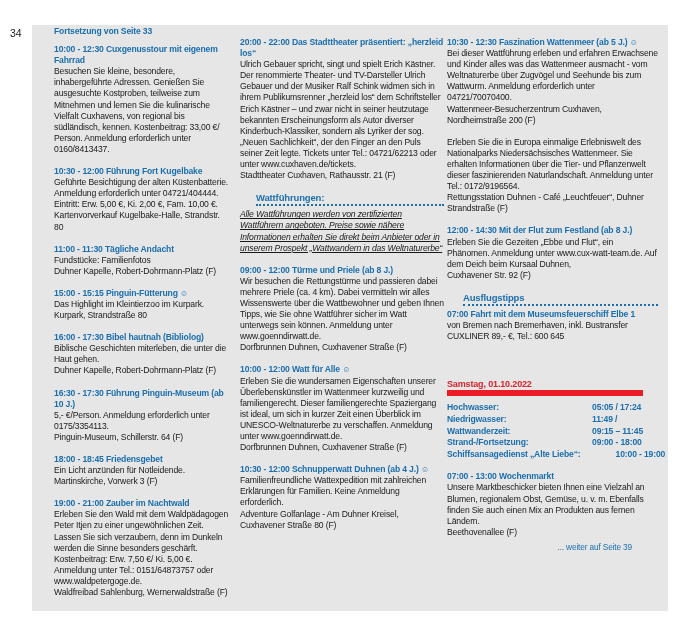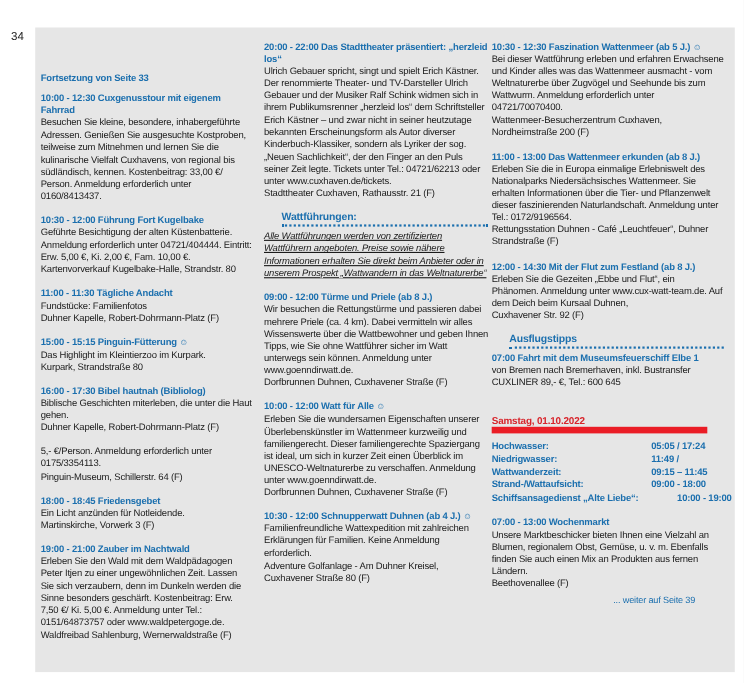--- a/index.html
+++ b/index.html
@@ -13,38 +13,38 @@
       position: absolute; left: 32px; top: 25px; width: 636px; height: 586px;
       background: #e6e6e6;
     }
     .col {
       position: absolute; top: 0;
       font-size: 8.6px; line-height: 11.1px; letter-spacing: -0.15px;
     }
     .col1 { left: 0px; width: 197px; }
     .col2 { left: 207px; width: 205px; }
     .col3 { left: 414px; width: 212px; }
-    .col1 .inner { padding: 1px 0 0 1px; margin-top: 40px; }
+    .col1 .inner { padding: 1px 0 0 18px; }
     .col2 .inner { padding: 12px 0 0 1px; }
     .col3 .inner { padding: 12px 0 0 1px; }
     .cont-head { color: #1b6fae; font-weight: bold; font-size: 8.6px; padding-left: 4px; margin-bottom: 7px; }
     .event { margin-bottom: 11px; }
     .event-title { color: #1b6fae; font-weight: bold; }
     .event-body { color: #1a1a1a; }
     .event-loc { color: #1a1a1a; }
     .section-title {
       color: #1b6fae; font-weight: bold; font-size: 9.5px;
       padding-bottom: 1px;
       border-bottom: 2px dotted #1b6fae;
       margin-bottom: 3px;
       margin-left: 16px;
     }
     .italic-note { font-style: italic; margin-bottom: 11px; text-decoration: underline; }
     .smiley { font-size: 8px; font-weight: normal; }
-    .date-head { color: #d8232a; font-weight: bold; font-size: 9px; margin-top: 24px; }
+    .date-head { color: #d8232a; font-weight: bold; font-size: 9px; margin-top: 37px; }
     .date-bar { height: 6px; background: #ea1d26; width: 196px; margin-bottom: 6px; }
     .tide-table { width: 205px; margin-bottom: 11px; }
     .tide-row { display: flex; justify-content: space-between; color: #1b6fae; font-weight: bold; line-height: 11.6px; }
     .tide-row .lbl { white-space: nowrap; }
     .tide-row .val { width: 60px; text-align: left; white-space: nowrap; margin-left: 35px; }
     .more-link { color: #1b6fae; font-weight: normal; text-align: right; padding-right: 26px; font-size: 8.3px; }
   </style>
 </head>
 <body>
 
@@ -77,20 +77,21 @@
           </div>
           <div class="event-body">Das Highlight im Kleintierzoo im Kurpark.</div>
           <div class="event-loc">Kurpark, Strandstraße 80</div>
         </div>
         <div class="event">
           <div class="event-title">16:00 - 17:30 Bibel hautnah (Bibliolog)</div>
           <div class="event-body">Biblische Geschichten miterleben, die unter die Haut gehen.</div>
           <div class="event-loc">Duhner Kapelle, Robert-Dohrmann-Platz (F)</div>
         </div>
         <div class="event">
+          <div class="event-title">16:30 - 17:30 Führung Pinguin-Museum (ab 10 J.)</div>
           <div class="event-body">5,- €/Person. Anmeldung erforderlich unter 0175/3354113.</div>
           <div class="event-loc">Pinguin-Museum, Schillerstr. 64 (F)</div>
         </div>
         <div class="event">
           <div class="event-title">18:00 - 18:45 Friedensgebet</div>
           <div class="event-body">Ein Licht anzünden für Notleidende.</div>
           <div class="event-loc">Martinskirche, Vorwerk 3 (F)</div>
         </div>
         <div class="event">
           <div class="event-title">19:00 - 21:00 Zauber im Nachtwald</div>
@@ -141,21 +142,20 @@
     <div class="inner">
       <div class="event">
         <div class="event-title">
           <span>10:30 - 12:30 Faszination Wattenmeer (ab 5 J.)</span>
           <span class="smiley">☺</span>
         </div>
         <div class="event-body">Bei dieser Wattführung erleben und erfahren Erwachsene und Kinder alles was das Wattenmeer ausmacht - vom Weltnaturerbe über Zugvögel und Seehunde bis zum Wattwurm. Anmeldung erforderlich unter 04721/70070400.</div>
         <div class="event-loc">Wattenmeer-Besucherzentrum Cuxhaven, Nordheimstraße 200 (F)</div>
       </div>
       <div class="event">
-        <div class="event-title">11:00 - 13:00 Das Wattenmeer erkunden (ab 8 J.)</div>
         <div class="event-body">Erleben Sie die in Europa einmalige Erlebniswelt des Nationalparks Niedersächsisches Wattenmeer. Sie erhalten Informationen über die Tier- und Pflanzenwelt dieser faszinierenden Naturlandschaft. Anmeldung unter Tel.: 0172/9196564.</div>
         <div class="event-loc">Rettungsstation Duhnen - Café „Leuchtfeuer“, Duhner Strandstraße (F)</div>
       </div>
       <div class="event">
         <div class="event-title">12:00 - 14:30 Mit der Flut zum Festland (ab 8 J.)</div>
         <div class="event-body">Erleben Sie die Gezeiten „Ebbe und Flut“, ein Phänomen. Anmeldung unter www.cux-watt-team.de. Auf dem Deich beim Kursaal Duhnen,</div>
         <div class="event-loc">Cuxhavener Str. 92 (F)</div>
       </div>
 
       <div class="section-title">Ausflugstipps</div>
@@ -174,21 +174,21 @@
         </div>
         <div class="tide-row">
           <span class="lbl">Niedrigwasser:</span>
           <span class="val">11:49 /</span>
         </div>
         <div class="tide-row">
           <span class="lbl">Wattwanderzeit:</span>
           <span class="val">09:15 – 11:45</span>
         </div>
         <div class="tide-row">
-          <span class="lbl">Strand-/Wattaufsicht:</span>
+          <span class="lbl">Strand-/Fortsetzung:</span>
           <span class="val">09:00 - 18:00</span>
         </div>
         <div class="tide-row">
           <span class="lbl">Schiffsansagedienst „Alte Liebe“:</span>
           <span class="val">10:00 - 19:00</span>
         </div>
       </div>
 
       <div class="event" style="margin-bottom:4px">
         <div class="event-title">07:00 - 13:00 Wochenmarkt</div>

